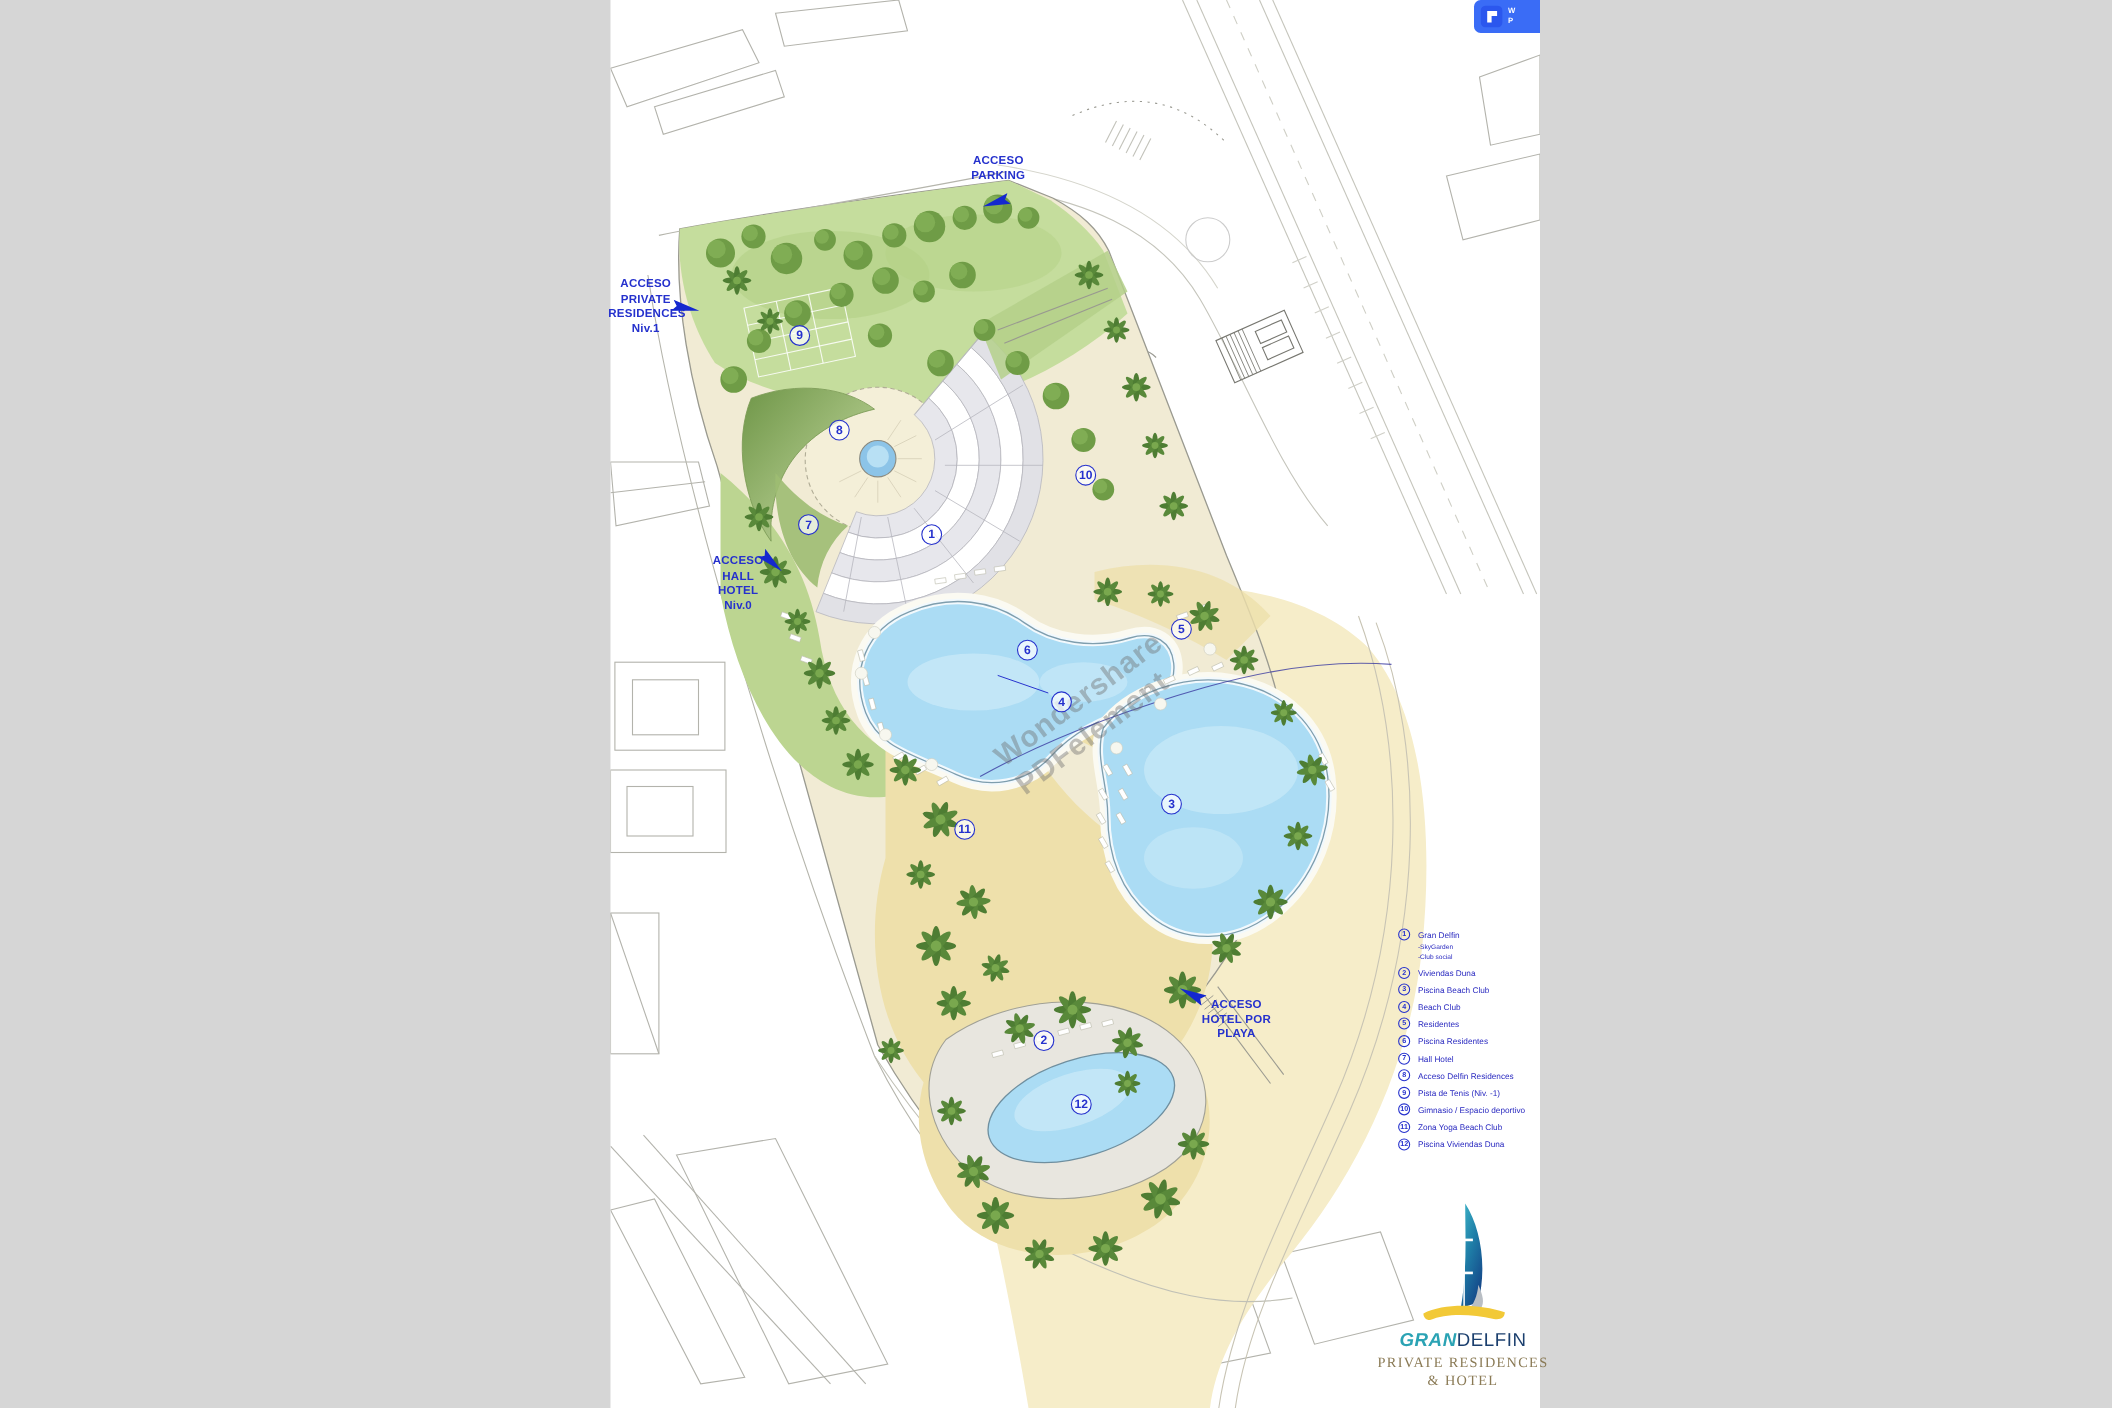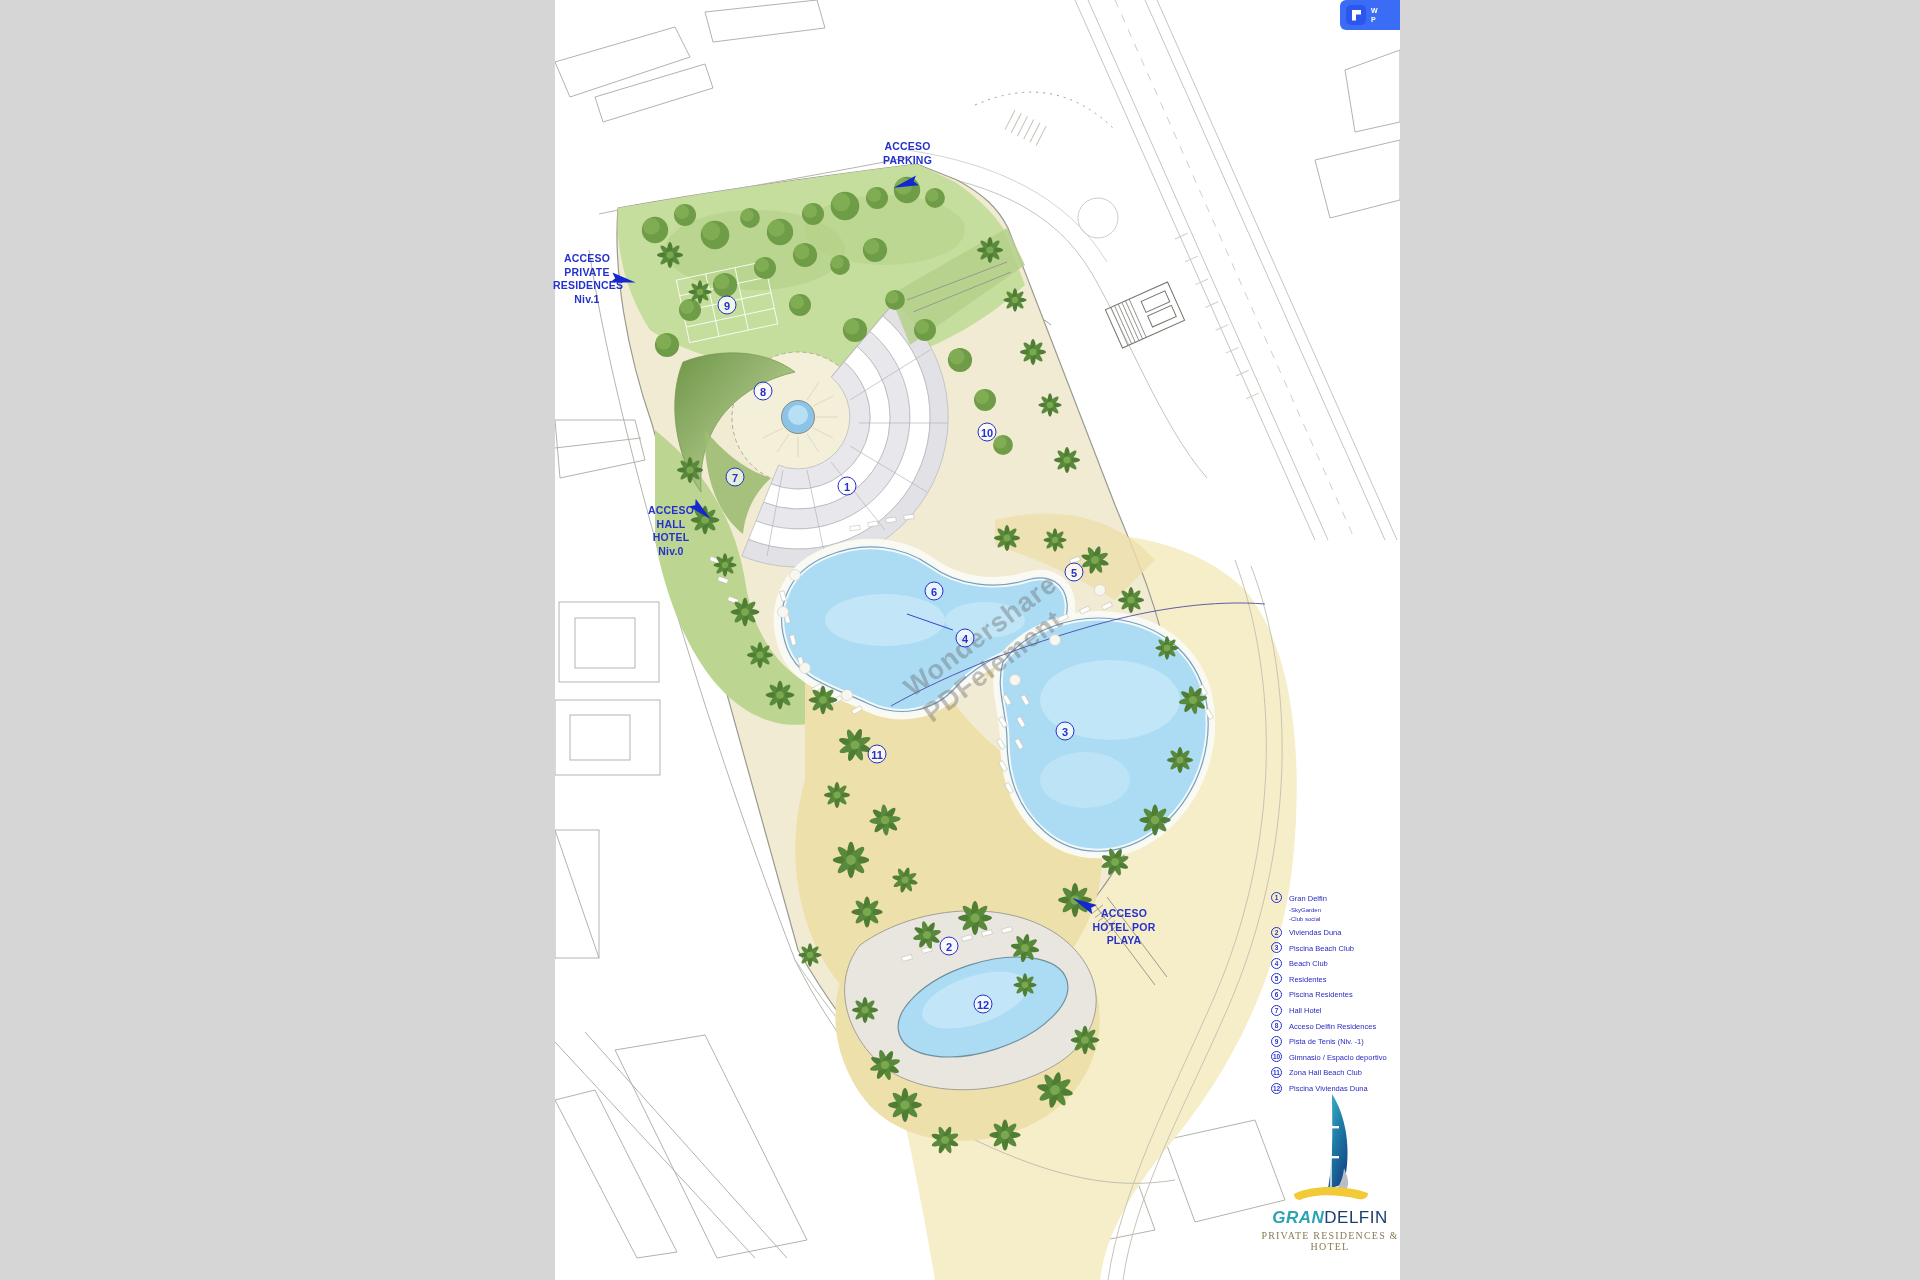--- a/index.html
+++ b/index.html
@@ -32,33 +32,33 @@
   #lbl-playa{left:528px;top:907px;width:82px;}
   #arr-playa{left:516px;top:896px;transform:rotate(207deg);}
 
   
   .marker{position:absolute;width:19px;height:19px;border:1.5px solid var(--accent);
     border-radius:50%;background:rgba(255,255,255,.72);color:var(--accent);
     font-size:11px;font-weight:bold;display:flex;align-items:center;justify-content:center;
     transform:translate(-50%,-50%);}
 
   
-  .legend{position:absolute;left:716px;top:892px;width:128px;}
+  .legend{position:absolute;left:716px;top:844px;width:128px;}
   .legend-row{display:flex;gap:7px;margin-bottom:4.6px;align-items:flex-start;}
   .legend-num{flex:none;width:11px;height:11px;border:1px solid var(--accent);border-radius:50%;
     font-size:6.5px;line-height:10px;text-align:center;color:var(--accent);font-weight:bold;}
   .legend-label{font-size:7.5px;color:#2a2ac0;padding-top:1.5px;}
   .legend-subs{margin:-2px 0 3px 18px;font-size:6px;color:#2a2ac0;line-height:1.5;}
 
   
   .logo{position:absolute;left:695px;top:1090px;width:160px;text-align:center;}
   .logo-name{font-size:17px;letter-spacing:.5px;margin-top:2px;}
   .logo-gran{color:var(--logo-teal);font-weight:600;font-style:italic;}
   .logo-delfin{color:var(--logo-navy);font-weight:normal;}
-  .logo-tagline{font-family:"Liberation Serif",serif;font-size:10px;color:#8a7a55;
+  .logo-tagline{font-family:"Liberation Serif",serif;font-size:13px;color:#8a7a55;
     letter-spacing:1.2px;margin-top:2px;}
 
   
   .titlebar{position:absolute;left:4px;right:4px;bottom:0;height:23px;background:var(--bar-blue);
     color:#fff;display:flex;align-items:center;padding-left:10px;}
   .titlebar .ttl{font-size:14px;letter-spacing:.3px;}
   .titlebar .scl{font-size:14px;margin-left:26px;}
   .scalebar{position:absolute;left:508px;top:3px;width:285px;height:17px;font-size:6.5px;color:#fff;}
   .scalebar .lab{position:absolute;top:0;transform:translateX(-50%);}
   .scalebar .seg{position:absolute;height:4.5px;background:#fff;}
@@ -488,21 +488,21 @@
       <div class="legend-row">
         <span class="legend-num">9</span>
         <span class="legend-label">Pista de Tenis (Niv. -1)</span>
       </div>
       <div class="legend-row">
         <span class="legend-num">10</span>
         <span class="legend-label">Gimnasio / Espacio deportivo</span>
       </div>
       <div class="legend-row">
         <span class="legend-num">11</span>
-        <span class="legend-label">Zona Hall Beach Club</span>
+        <span class="legend-label">Zona Yoga Beach Club</span>
       </div>
       <div class="legend-row">
         <span class="legend-num">12</span>
         <span class="legend-label">Piscina Viviendas Duna</span>
       </div>
     </div>
 
   <div class="logo">
     <svg width="84" height="112" viewBox="0 0 84 112">
       <path d="M44,4 C 58,26 64,60 56,94 L 40,99 C 46,64 44,32 44,4 Z" fill="url(#lgSail)"></path>

